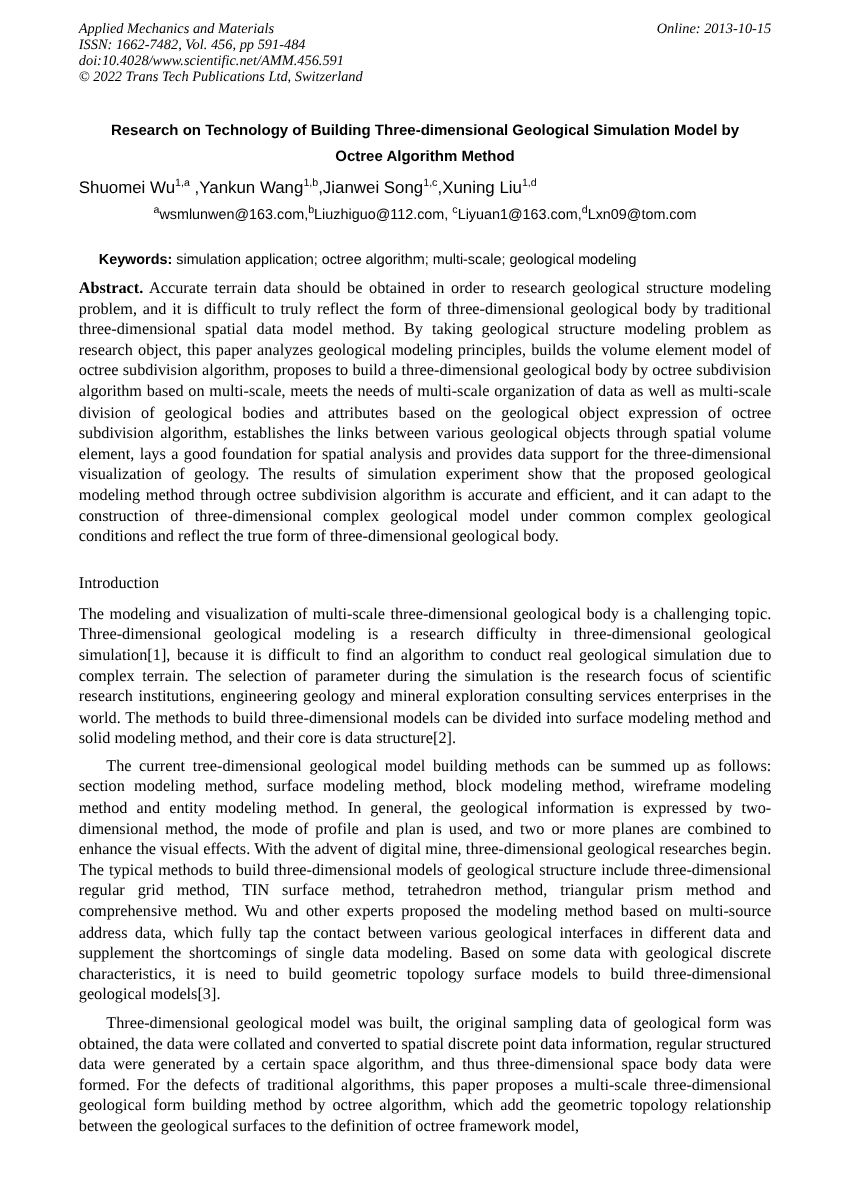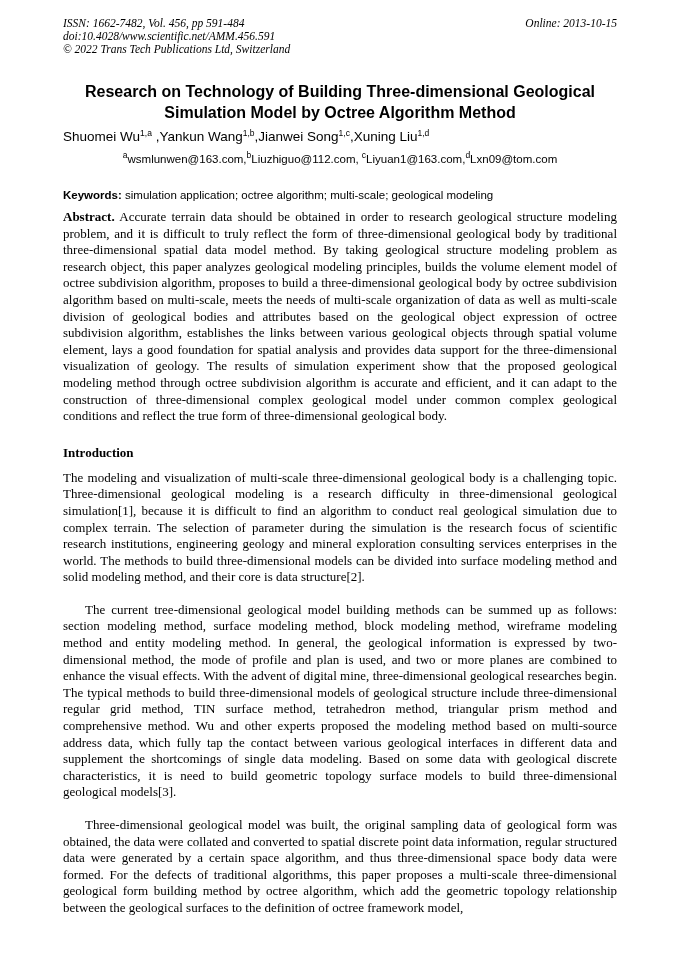--- a/index.html
+++ b/index.html
@@ -8,52 +8,53 @@
 
   
   .hdr{display:flex;justify-content:space-between;align-items:flex-start;
        font-family:"Liberation Serif",serif;font-style:italic;
        font-size:11.5px;line-height:13px;}
   .hdr-left div{white-space:nowrap;}
   .hdr-right{white-space:nowrap;}
 
   
   .title{font-family:"Liberation Sans",sans-serif;font-weight:bold;
-         font-size:16px;line-height:21px;text-align:center;
+         font-size:12px;line-height:21px;text-align:center;
          margin:25px auto 0;max-width:524px;}
   .authors{font-family:"Liberation Sans",sans-serif;font-size:13.5px;
            text-align:left;margin-top:6px;}
   .authors sup,.affil sup,.emails sup{font-size:8.5px;vertical-align:super;line-height:0;}
   .affil{font-family:"Liberation Sans",sans-serif;font-size:11.5px;
          text-align:center;margin-top:10px;}
   .emails{font-family:"Liberation Sans",sans-serif;font-size:11.5px;
           text-align:center;margin-top:9px;}
 
   .keywords{font-family:"Liberation Sans",sans-serif;font-size:11.5px;
-            margin-top:24px;}
+            margin-top:24px;margin-left:16px;}
   .keywords b{font-weight:bold;}
 
   
   .body-text{font-family:"Liberation Serif",serif;font-size:13px;
              line-height:16.6px;text-align:justify;}
   .abstract{margin-top:8px;}
   .abstract b{font-weight:bold;}
-  .sec-heading{font-family:"Liberation Serif",serif;font-weight:bold;
+  .sec-heading{font-family:"Liberation Serif",serif;font-weight:normal;
                font-size:13px;margin-top:20px;}
   .para{margin:7px 0 0 0;}
-  .para.indent{text-indent:22px;margin-top:16px;}
+  .para.indent{text-indent:22px;margin-top:6px;}
   .para.first{margin-top:9px;}
 </style>
 </head>
 <body>
 
 <div class="page">
 
   <div class="hdr">
     <div class="hdr-left">
+      <div>Applied Mechanics and Materials</div>
       <div>ISSN: 1662-7482, Vol. 456, pp 591-484</div>
       <div>doi:10.4028/www.scientific.net/AMM.456.591</div>
       <div>© 2022 Trans Tech Publications Ltd, Switzerland</div>
     </div>
     <div class="hdr-right">Online: 2013-10-15</div>
   </div>
 
   <div class="title">Research on Technology of Building Three-dimensional Geological Simulation Model by Octree Algorithm Method</div>
 
   <div class="authors"><span>Shuomei Wu</span><sup>1,a</sup> ,<span>Yankun Wang</span><sup>1,b</sup>,<span>Jianwei Song</span><sup>1,c</sup>,<span>Xuning Liu</span><sup>1,d</sup></div>

